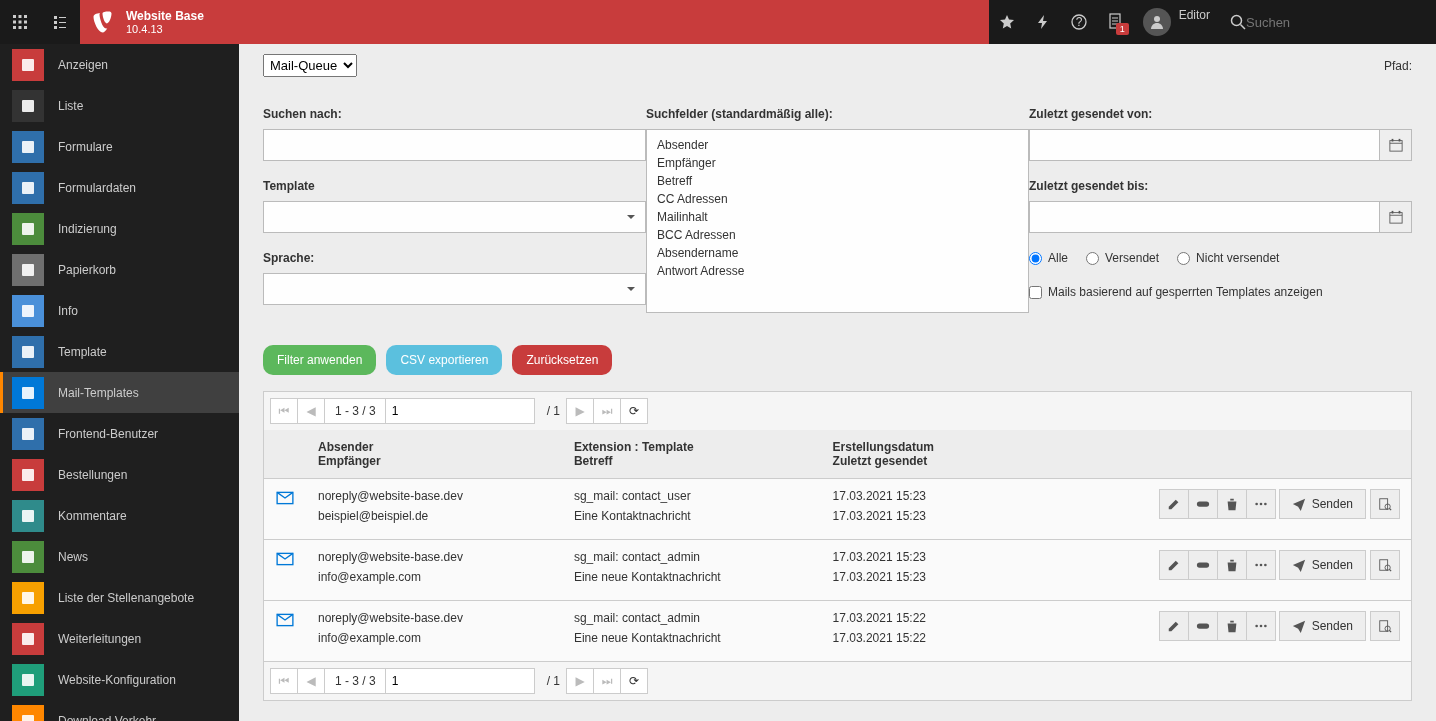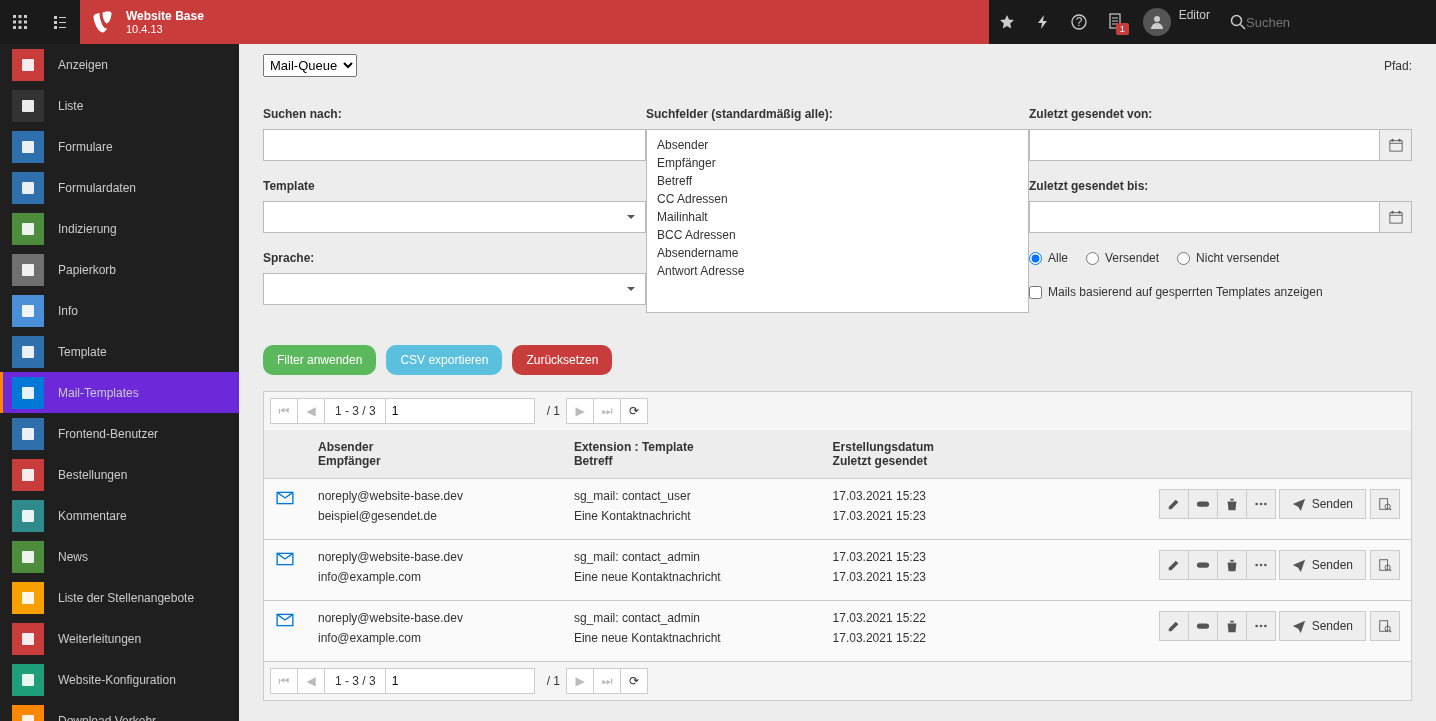--- a/index.html
+++ b/index.html
@@ -19,21 +19,21 @@
 .badge { position: absolute; top: 10px; right: -6px; background: #c83c3c; color: #fff; font-size: 9px; padding: 1px 4px; border-radius: 2px; }
 .user-btn { display: flex; gap: 8px; color: #ccc; cursor: pointer; }
 .user-avatar { width: 28px; height: 28px; border-radius: 50%; background: #555; display: flex; align-items: center; justify-content: center; }
 .user-avatar svg { width: 16px; height: 16px; fill: #ccc; }
 .search-area { display: flex; align-items: center; gap: 0; color: #ccc; }
 .search-area svg { width: 16px; height: 16px; fill: #ccc; }
 .search-area input { background: transparent; border: none; color: #ccc; font-size: 13px; outline: none; width: 180px; }
 .layout { display: flex; height: calc(100% - 44px); }
 .sidebar { width: 239px; background: #1f1f1f; overflow-y: auto; flex-shrink: 0;}
 .sidebar-item { display: flex; align-items: center; height: 41px; padding: 0 12px; gap: 14px; color: #ccc; cursor: pointer; }
-.sidebar-item.active { background: #6d28d9; border-left: 3px solid #ff8700; padding-left: 9px;}
+.sidebar-item.active { background: #404040; border-left: 3px solid #ff8700; padding-left: 9px;}
 .mod-icon { width: 32px; height: 32px; display: flex; align-items: center; justify-content: center; flex-shrink: 0; }
 .mod-icon svg { width: 16px; height: 16px; fill: #fff; }
 .main { flex: 1; background: #ededed; padding: 10px 24px; overflow-y: auto; }
 .top-row { display: flex; justify-content: space-between; align-items: center; margin-bottom: 18px; gap: 6px; }
 .top-row select { font-size: 13px; padding: 2px; }
 .path-label { font-size: 12px; color: #333; }
 .filter-grid { display: grid; grid-template-columns: 1fr 1fr 1fr; margin-top: 30px; }
 .filter-col label { display: block; font-weight: bold; margin-bottom: 8px; font-size: 12px; }
 .filter-col input[type=text], .filter-col .sel { width: 100%; height: 32px; border: 1px solid #bbb; background: #fefefe; padding: 0 8px; }
 .filter-col .sel { position: relative; }
@@ -403,21 +403,21 @@
           </tr>
         </thead>
         <tbody id="tbody">
             <tr>
     <td class="row-icon"><svg viewBox="0 0 16 16">
                   <rect x="1" y="3" width="14" height="10" fill="none" stroke="#0078d7" stroke-width="1.2"></rect>
                   <path d="M1 3l7 5 7-5" fill="none" stroke="#0078d7" stroke-width="1.2"></path>
                 </svg></td>
     <td>
                 <span class="line">noreply@website-base.dev</span>
-                <span class="line">beispiel@gesendet.de</span>
+                <span class="line">beispiel@beispiel.de</span>
               </td>
     <td>
                 <span class="line">sg_mail: contact_user</span>
                 <span class="line">Eine Kontaktnachricht</span>
               </td>
     <td>
                 <span class="line">17.03.2021 15:23</span>
                 <span class="line">17.03.2021 15:23</span>
               </td>
     <td>

